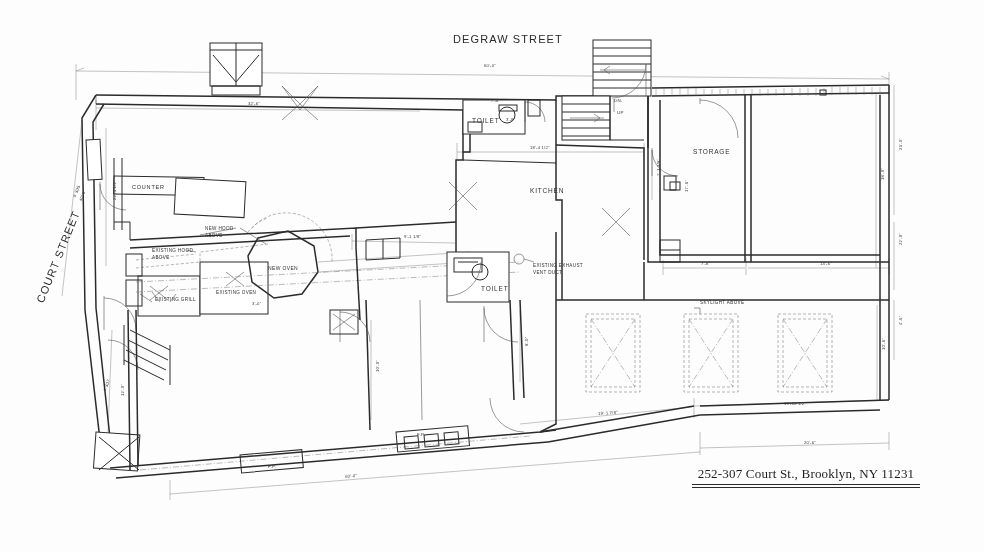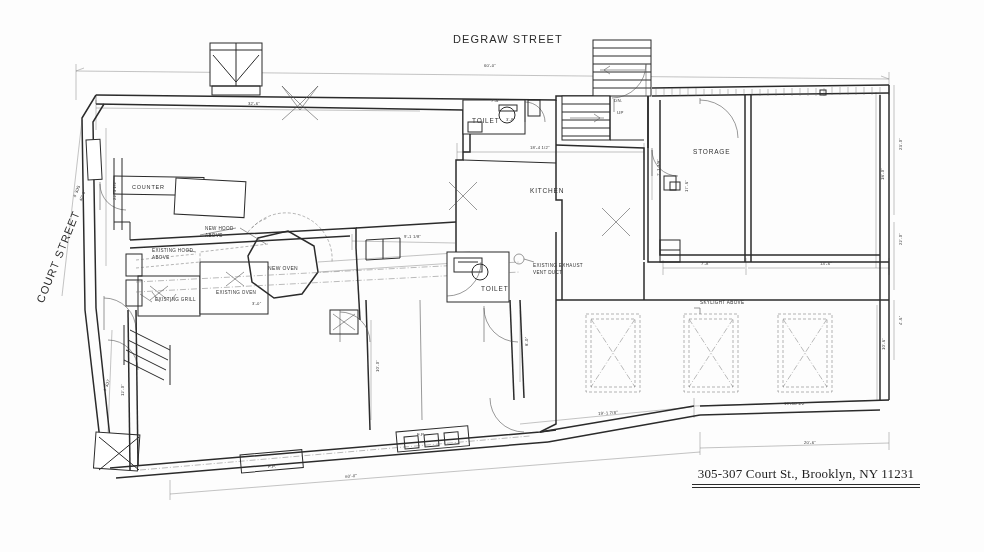--- a/index.html
+++ b/index.html
@@ -459,18 +459,18 @@
   <div class="dim" style="left:345px; top:474px; transform:rotate(-5deg); transform-origin:left top;">60'-0"</div>
   <div class="dim rot" style="left:78px; top:200px; transform:rotate(-68deg);">40'-0"</div>
   <div class="dim rot" style="left:112px; top:200px; transform:rotate(-90deg);">22'-3 1/2"</div>
   <div class="dim rot" style="left:120px; top:396px; transform:rotate(-90deg);">12'-0"</div>
   <div class="dim rot" style="left:375px; top:372px; transform:rotate(-90deg);">10'-0"</div>
   <div class="dim rot" style="left:524px; top:346px; transform:rotate(-90deg);">8'-0"</div>
   <div class="dim rot" style="left:656px; top:176px; transform:rotate(-90deg);">7'-1 3/8"</div>
   <div class="dim" style="left:252px; top:301px;">3'-0"</div>
 
   <div id="caption-block">
-    <span id="caption-text">305-307 Court St., Brooklyn, NY 11231</span>
+    <span id="caption-text">252-307 Court St., Brooklyn, NY 11231</span>
     <div id="caption-rule-top"></div>
     <div id="caption-rule-bottom"></div>
   </div>
 
 </div>
 
 </body></html>

